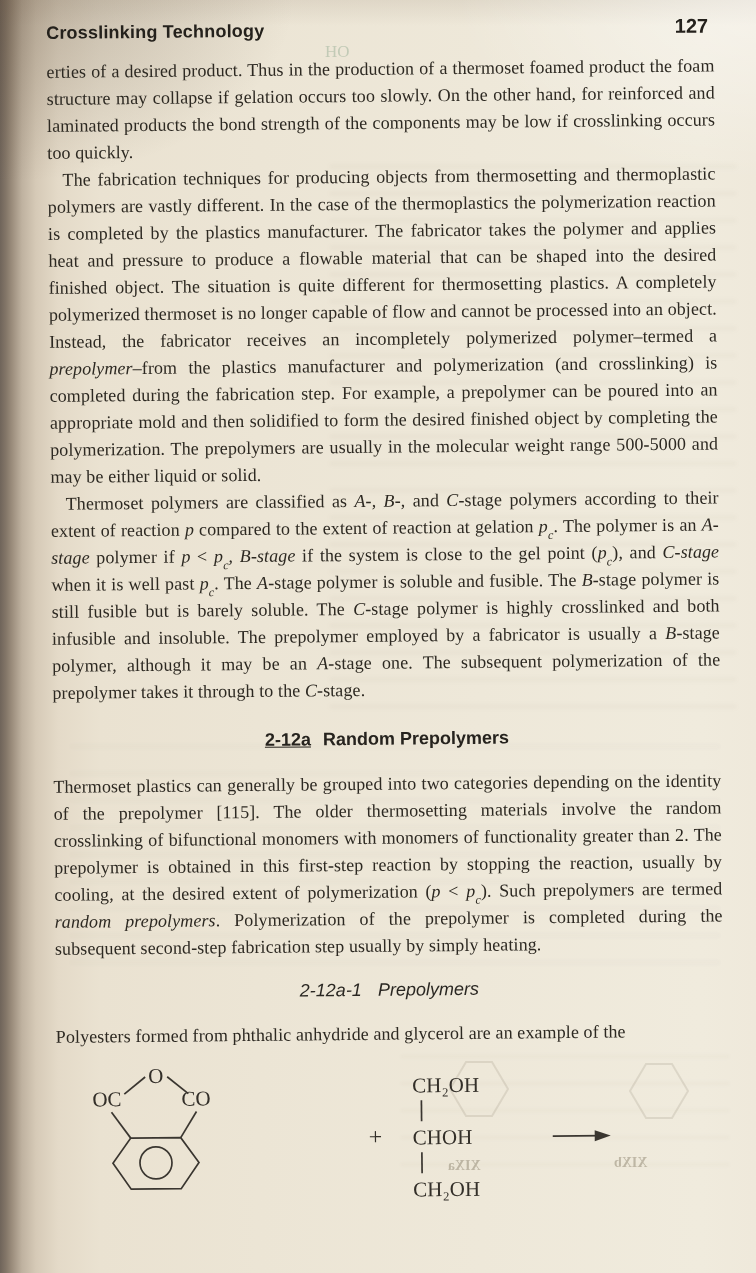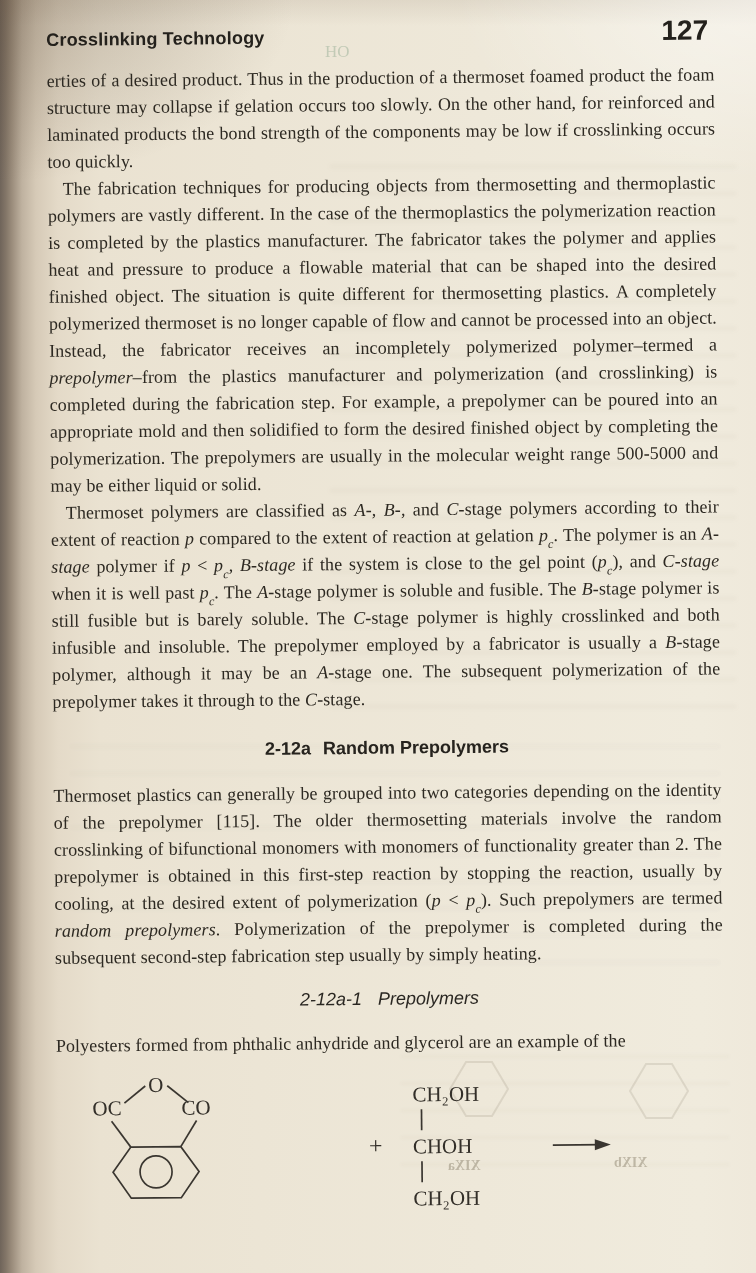--- a/index.html
+++ b/index.html
@@ -29,30 +29,30 @@
   }
   .ghost-hex{position:absolute;pointer-events:none;opacity:0.8;}
   
   .content{
     position:absolute;left:46px;top:18px;width:668px;
     transform:rotate(-0.55deg);transform-origin:45% 0;
   }
   .pagehead{display:flex;justify-content:space-between;align-items:baseline;
     font-family:"Liberation Sans",sans-serif;font-weight:bold;color:#24211c;}
   .running{font-size:18px;letter-spacing:0.2px;}
-  .pageno{font-size:28px;padding-right:6px;}
+  .pageno{font-size:20px;padding-right:6px;}
   .bodytext p{margin:0;font-size:18px;line-height:27px;text-align:justify;
     letter-spacing:0.1px;}
   .bodytext p.first{margin-top:15px;}
   .bodytext p.ind{text-indent:15px;}
   .it{font-style:italic;}
   sub{font-size:68%;line-height:0;position:relative;top:0.18em;}
   .h1{margin:25px 0 21px;text-align:center;
     font-family:"Liberation Sans",sans-serif;font-weight:bold;font-size:18px;color:#26231e;}
-  .h1 .lbl{margin-right:12px;}
+  .h1 .lbl{margin-right:12px;text-decoration:underline;}
   .h2{margin:20px 0 20px;text-align:center;
     font-family:"Liberation Sans",sans-serif;font-style:italic;font-size:18px;color:#2a2722;}
   .h2 .lbl{margin-right:16px;}
   .scheme{margin:12px 0 0 28px;display:block;}
   .scheme text{font-family:"Liberation Serif","DejaVu Serif",serif;fill:#332f29;}
   .scheme .bond{stroke:#3a3630;stroke-width:1.7;fill:none;}
 </style>
 </head>
 <body>
 

